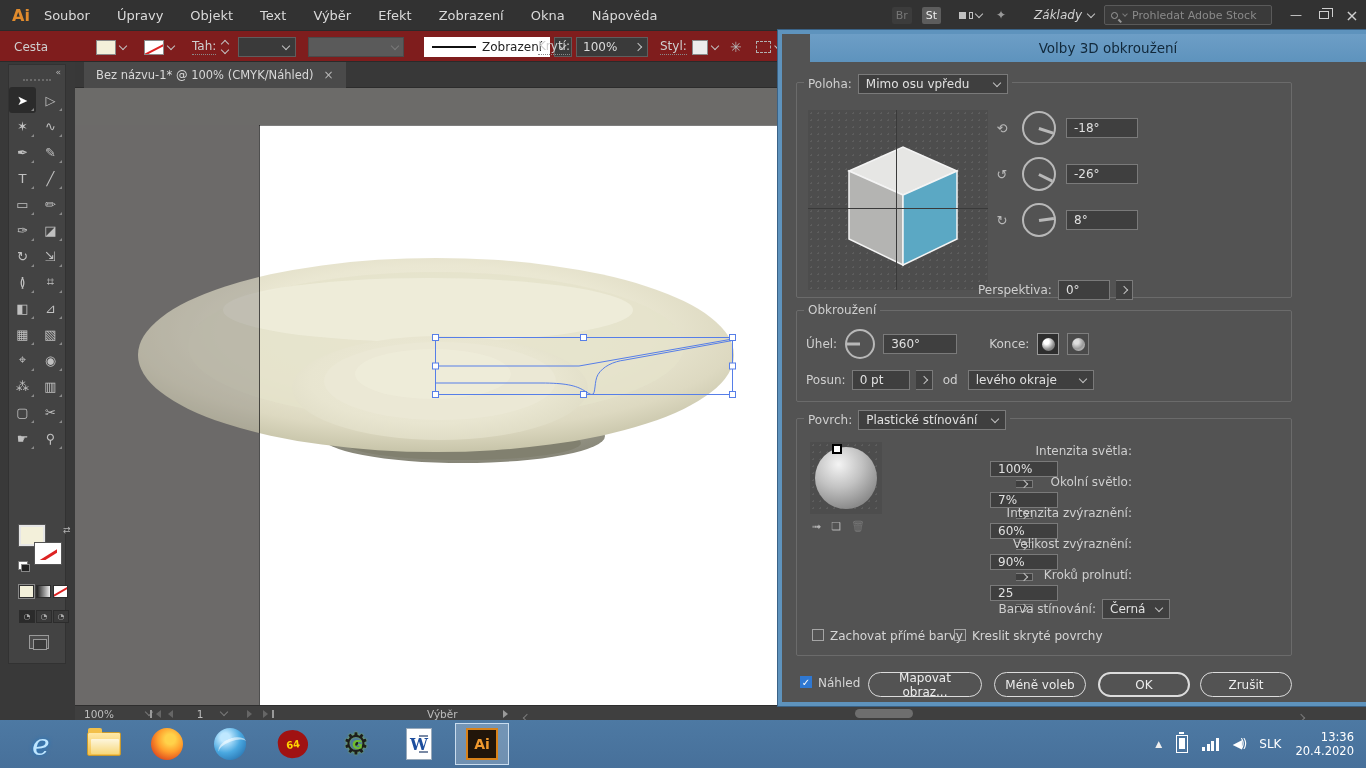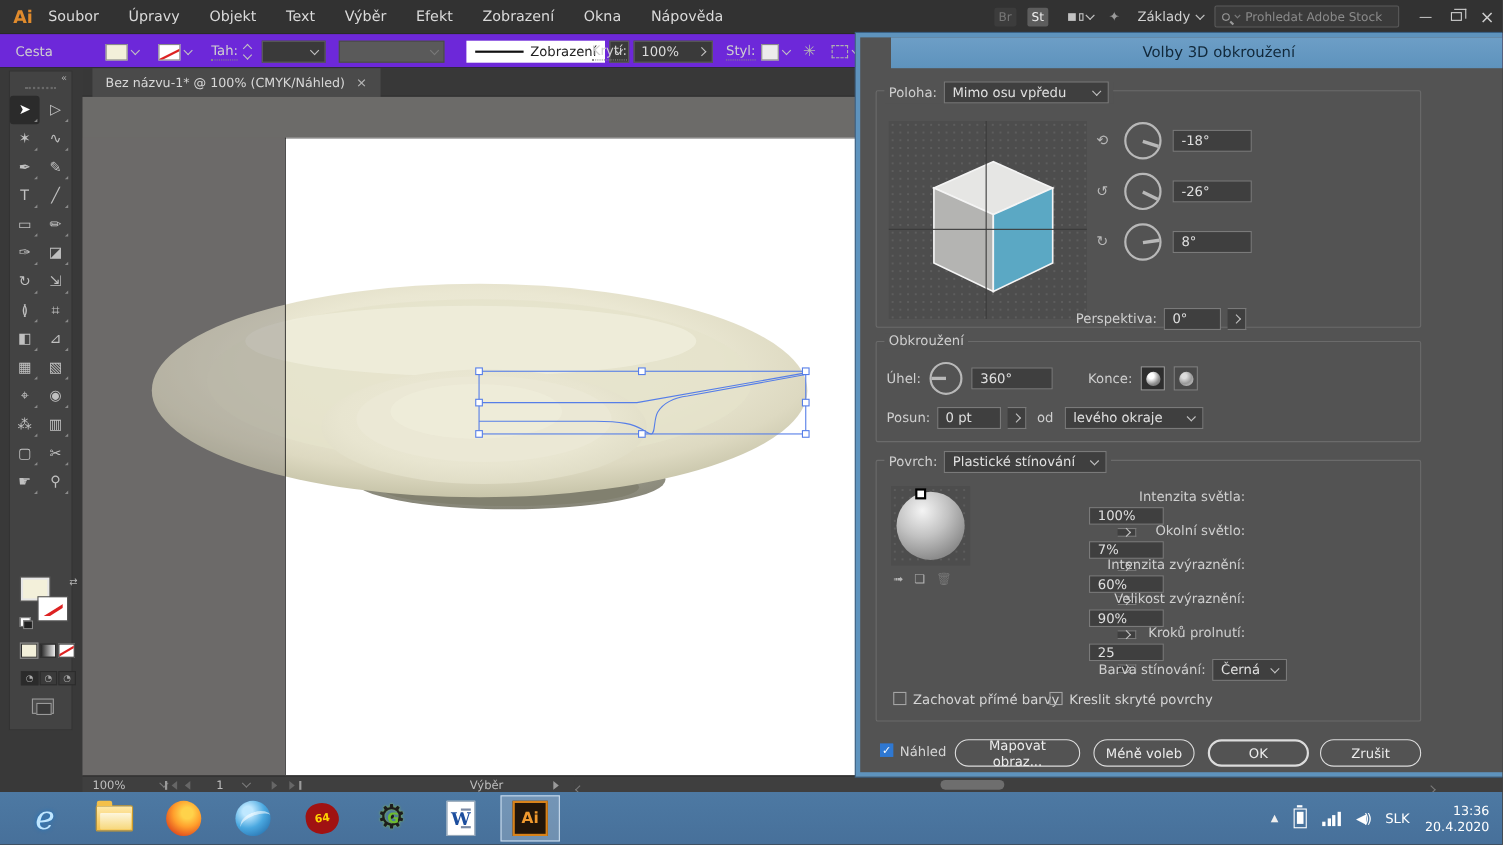--- a/index.html
+++ b/index.html
@@ -27,21 +27,21 @@
   .ws-switch{display:flex;align-items:center;gap:6px;color:#d2d2d2;font-size:12px;margin-left:8px;}
   .searchbox{width:168px;height:20px;background:#3a3a3a;border:1px solid #5a5a5a;border-radius:2px;
              display:flex;align-items:center;gap:5px;padding:0 6px;color:#8a8a8a;font-size:11px;}
   .mag{width:7px;height:7px;border:1.5px solid #9a9a9a;border-radius:50%;position:relative;display:inline-block;}
   .mag::after{content:"";position:absolute;width:4px;height:1.5px;background:#9a9a9a;left:6px;top:7px;transform:rotate(45deg);}
   .winbtns{display:flex;align-items:center;height:30px;}
   .winbtn{width:28px;height:30px;display:flex;align-items:center;justify-content:center;color:#cfcfcf;font-size:12px;}
   .restore-glyph{width:10px;height:8px;border:1.2px solid #cfcfcf;position:relative;}
   .restore-glyph::before{content:"";position:absolute;left:2px;top:-4px;width:10px;height:8px;border:1.2px solid #cfcfcf;border-bottom:none;border-left:none;}
   
-  .controlbar{left:0;top:30px;width:1366px;height:32px;background:#6d28d9;border-top:1px solid #2a2a2a;border-bottom:1px solid #2a2a2a;}
+  .controlbar{left:0;top:30px;width:1366px;height:32px;background:#7f1d1d;border-top:1px solid #2a2a2a;border-bottom:1px solid #2a2a2a;}
   .cb-item{position:absolute;top:0;height:32px;display:flex;align-items:center;gap:4px;color:#cfcfcf;}
   .lnk{border-bottom:1px dotted #8a8a8a;padding-bottom:1px;}
   .swatch{width:20px;height:15px;border:1px solid #8a8a8a;display:inline-block;}
   .sw-fill{background:#f3f0da;}
   .sw-stroke{background:#fff;position:relative;overflow:hidden;}
   .sw-stroke::after{content:"";position:absolute;left:-4px;top:6px;width:34px;height:2px;background:#d22;transform:rotate(-27deg);}
   .darkbox{background:#3a3a3a;border:1px solid #5e5e5e;height:20px;display:flex;align-items:center;padding:0 6px;color:#dcdcdc;}
   .stepper{display:flex;flex-direction:column;gap:3px;}
   .whitebox{background:#fff;color:#222;height:20px;display:flex;align-items:center;gap:6px;padding:0 8px;font-size:12px;}
   .strokeline{display:inline-block;width:44px;height:2.5px;background:#111;}
@@ -195,21 +195,21 @@
       </div>
     <div class="mb-right">
       <span class="sqbadge badge-br">Br</span>
       <span class="sqbadge badge-st">St</span>
       <span class="ws-switch" style="gap:3px;">
         <span style="display:inline-block;width:7px;height:7px;background:#c2c2c2;"></span>
           <span style="display:inline-block;width:4px;height:7px;border:1px solid #c2c2c2;"></span>
           <i class="chev down"></i>
       </span>
       <span style="color:#9a9a9a;margin:0 4px;">✦</span>
-      <span class="ws-switch" style="margin-left:2px;">
+      <span class="ws-switch" style="margin-left:14px;font-style:italic;">
         <span>Základy</span>
           <i class="chev down"></i>
       </span>
       <span class="searchbox">
         <span class="mag"></span>
           <i class="chev down dim" style="width:4px;height:4px;"></i>
         <span>Prohledat Adobe Stock</span>
       </span>
       <span class="winbtns">
         <span class="winbtn">—</span>

